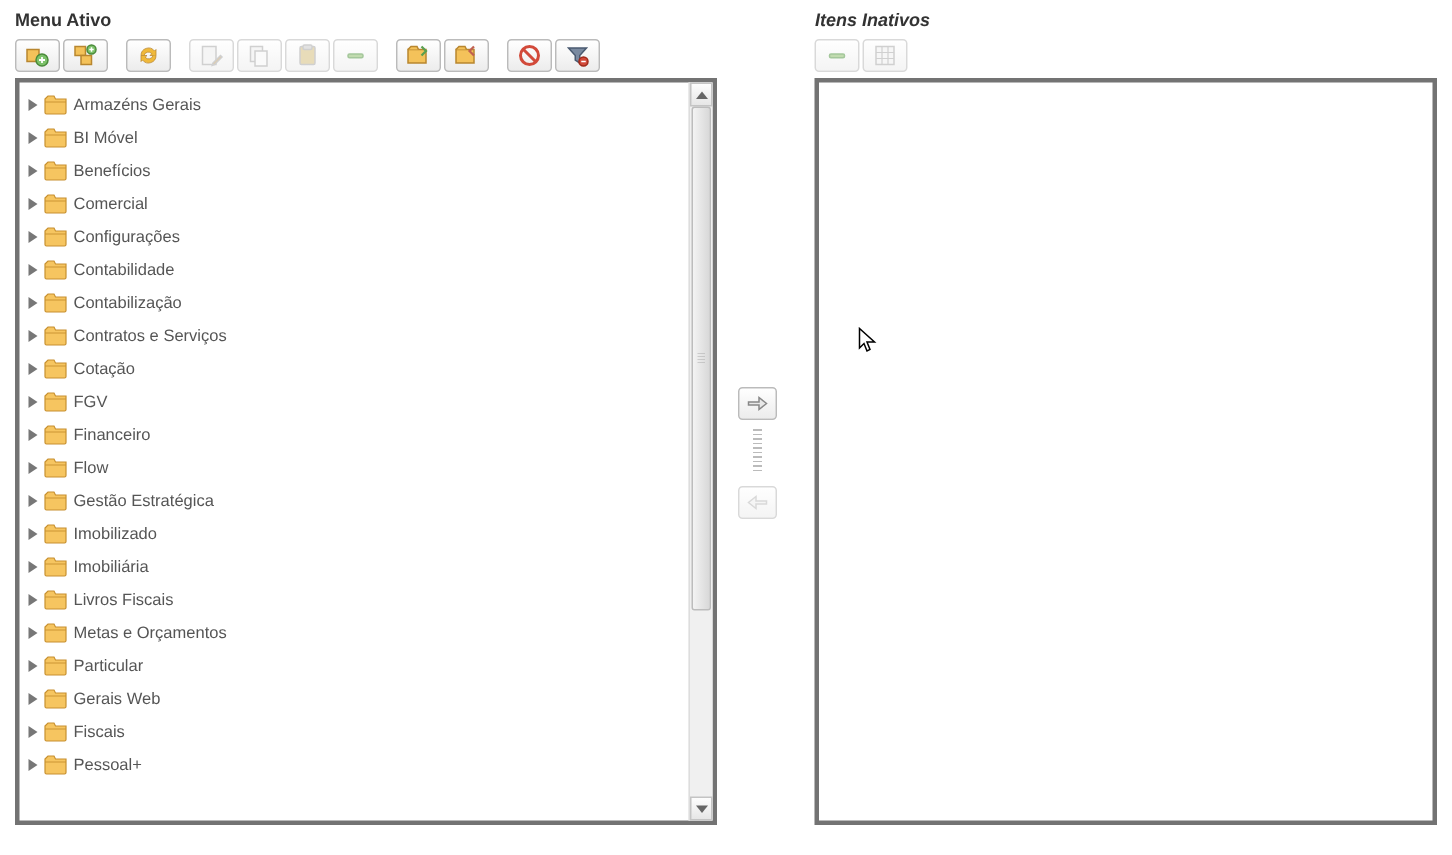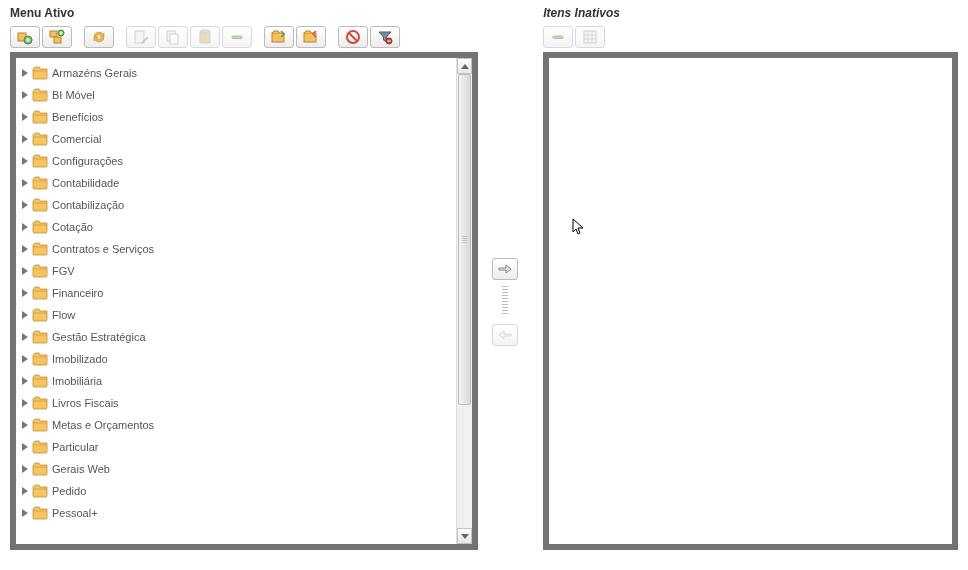--- a/index.html
+++ b/index.html
@@ -37,21 +37,21 @@
       border-radius: 3px;
       background: linear-gradient(#ffffff, #ececec);
       display: flex;
       align-items: center;
       justify-content: center;
       cursor: pointer;
     }
     .tbtn.disabled { opacity: 0.55; cursor: default; }
     .tbtn svg { width: 16px; height: 16px; }
     .tree-box {
-      border: 6px solid #737373;
+      border: 3px solid #737373;
       height: 498px;
       position: relative;
       background: #fff;
       display: flex;
     }
     .tree-scroll {
       flex: 1;
       overflow: hidden;
       padding: 4px 0;
     }
@@ -289,40 +289,40 @@
             <span class="tree-label">Contabilização</span>
           </div>
           <div class="tree-item">
             <div class="tri"></div>
             <span class="folder-ico">
               <svg width="16" height="14" viewBox="0 0 16 14">
                 <path d="M1 3l2-2h4l1 2h7v9a1 1 0 0 1-1 1H2a1 1 0 0 1-1-1z" fill="#f6c560" stroke="#c79030" stroke-width="0.8"></path>
                 <path d="M1 5h14" stroke="#c79030" stroke-width="0.6"></path>
               </svg>
             </span>
+            <span class="tree-label">Contratos e Serviços</span>
+          </div>
+          <div class="tree-item">
+            <div class="tri"></div>
+            <span class="folder-ico">
+              <svg width="16" height="14" viewBox="0 0 16 14">
+                <path d="M1 3l2-2h4l1 2h7v9a1 1 0 0 1-1 1H2a1 1 0 0 1-1-1z" fill="#f6c560" stroke="#c79030" stroke-width="0.8"></path>
+                <path d="M1 5h14" stroke="#c79030" stroke-width="0.6"></path>
+              </svg>
+            </span>
             <span class="tree-label">Cotação</span>
           </div>
           <div class="tree-item">
             <div class="tri"></div>
             <span class="folder-ico">
               <svg width="16" height="14" viewBox="0 0 16 14">
                 <path d="M1 3l2-2h4l1 2h7v9a1 1 0 0 1-1 1H2a1 1 0 0 1-1-1z" fill="#f6c560" stroke="#c79030" stroke-width="0.8"></path>
                 <path d="M1 5h14" stroke="#c79030" stroke-width="0.6"></path>
               </svg>
             </span>
-            <span class="tree-label">Contratos e Serviços</span>
-          </div>
-          <div class="tree-item">
-            <div class="tri"></div>
-            <span class="folder-ico">
-              <svg width="16" height="14" viewBox="0 0 16 14">
-                <path d="M1 3l2-2h4l1 2h7v9a1 1 0 0 1-1 1H2a1 1 0 0 1-1-1z" fill="#f6c560" stroke="#c79030" stroke-width="0.8"></path>
-                <path d="M1 5h14" stroke="#c79030" stroke-width="0.6"></path>
-              </svg>
-            </span>
             <span class="tree-label">FGV</span>
           </div>
           <div class="tree-item">
             <div class="tri"></div>
             <span class="folder-ico">
               <svg width="16" height="14" viewBox="0 0 16 14">
                 <path d="M1 3l2-2h4l1 2h7v9a1 1 0 0 1-1 1H2a1 1 0 0 1-1-1z" fill="#f6c560" stroke="#c79030" stroke-width="0.8"></path>
                 <path d="M1 5h14" stroke="#c79030" stroke-width="0.6"></path>
               </svg>
             </span>
@@ -409,21 +409,21 @@
             <span class="tree-label">Gerais Web</span>
           </div>
           <div class="tree-item">
             <div class="tri"></div>
             <span class="folder-ico">
               <svg width="16" height="14" viewBox="0 0 16 14">
                 <path d="M1 3l2-2h4l1 2h7v9a1 1 0 0 1-1 1H2a1 1 0 0 1-1-1z" fill="#f6c560" stroke="#c79030" stroke-width="0.8"></path>
                 <path d="M1 5h14" stroke="#c79030" stroke-width="0.6"></path>
               </svg>
             </span>
-            <span class="tree-label">Pedido</span>
+            <span class="tree-label">Fiscais</span>
           </div>
           <div class="tree-item">
             <div class="tri"></div>
             <span class="folder-ico">
               <svg width="16" height="14" viewBox="0 0 16 14">
                 <path d="M1 3l2-2h4l1 2h7v9a1 1 0 0 1-1 1H2a1 1 0 0 1-1-1z" fill="#f6c560" stroke="#c79030" stroke-width="0.8"></path>
                 <path d="M1 5h14" stroke="#c79030" stroke-width="0.6"></path>
               </svg>
             </span>
             <span class="tree-label">Pessoal+</span>

